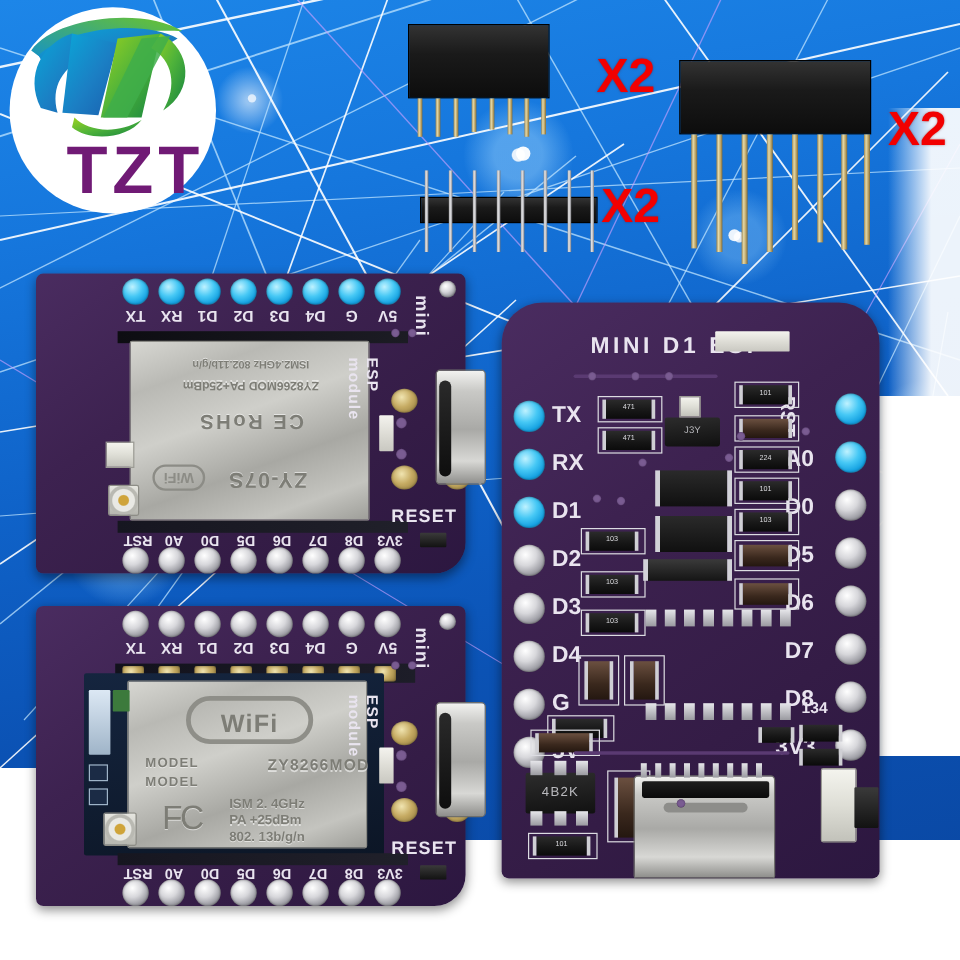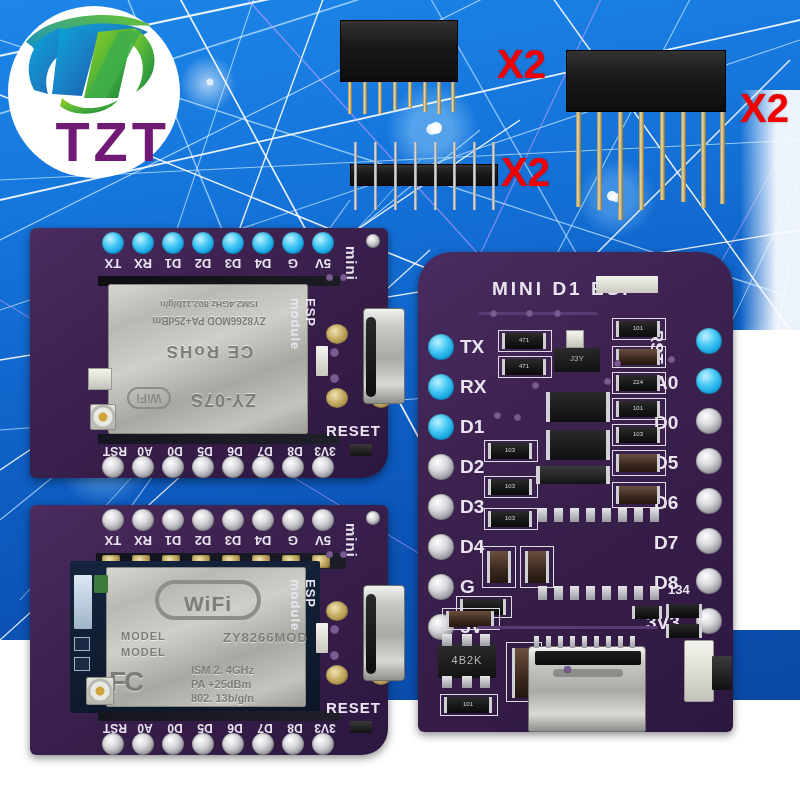--- a/index.html
+++ b/index.html
@@ -387,21 +387,21 @@
 
     <div style="position:absolute; left:40px; top:56px; width:250px; height:152px; background:linear-gradient(170deg,#15253f,#0c1626); border-radius:2px;"></div>
 
     <div class="shield" style="left:76px; top:62px; width:200px; height:140px;">
       <div style="position:absolute; left:48px; top:12px; width:106px; height:40px; border:4px solid #8e8e88; border-radius:20px;">
         <div class="shield-txt" style="left:0; top:8px; width:98px; font-size:21px; text-align:center; color:#7d7d76; letter-spacing:1px;">WiFi</div>
       </div>
       <div class="shield-txt shield-emb" style="left:14px; top:62px; font-size:11px; letter-spacing:1px;">MODEL</div>
       <div class="shield-txt shield-emb" style="left:14px; top:78px; font-size:11px; letter-spacing:1px;">MODEL</div>
       <div class="shield-txt shield-emb" style="left:78px; top:62px; font-size:13px; letter-spacing:1px;margin-left:38px;">ZY8266MOD</div>
-      <div class="shield-txt shield-emb" style="left:2px; top:98px; font-size:28px; font-weight:bold; letter-spacing:-2px;">FC</div>
+      <div class="shield-txt shield-emb" style="left:28px; top:98px; font-size:28px; font-weight:normal; letter-spacing:-2px;">FC</div>
       <div class="shield-txt shield-emb" style="left:84px; top:96px; font-size:11px;">ISM 2. 4GHz</div>
       <div class="shield-txt shield-emb" style="left:84px; top:110px; font-size:11px;">PA  +25dBm</div>
       <div class="shield-txt shield-emb" style="left:84px; top:124px; font-size:11px;">802. 13b/g/n</div>
     </div>
 
     <div style="position:absolute; left:44px; top:70px; width:18px; height:54px; background:linear-gradient(180deg,#dce8f4,#9fb4c8); border-radius:1px;"></div>
     <div style="position:absolute; left:44px; top:132px; width:16px; height:14px; background:#1b2b45; border:1px solid #9fb4c8;"></div>
     <div style="position:absolute; left:44px; top:152px; width:16px; height:14px; background:#1b2b45; border:1px solid #9fb4c8;"></div>
     <div style="position:absolute; left:64px; top:70px; width:14px; height:18px; background:#3c7a3c; border-radius:1px;"></div>
 

